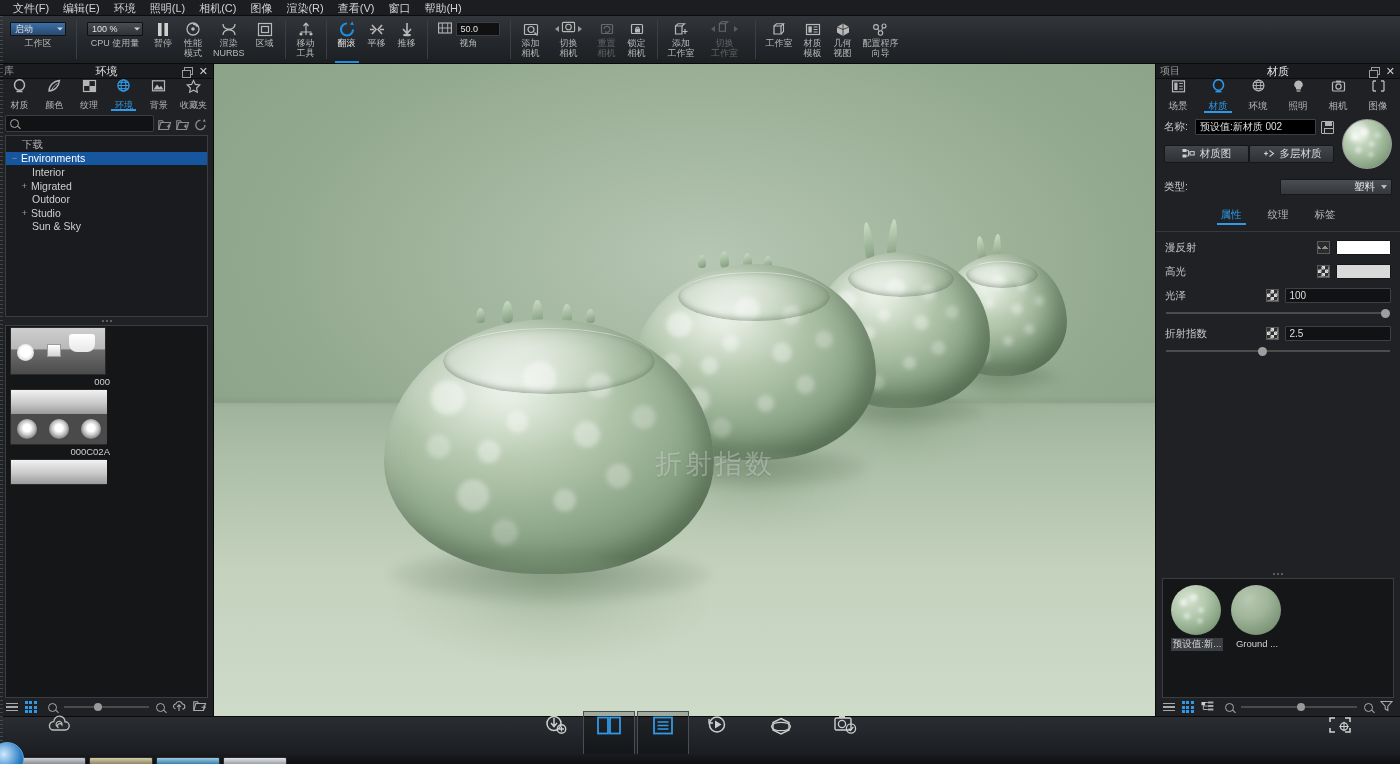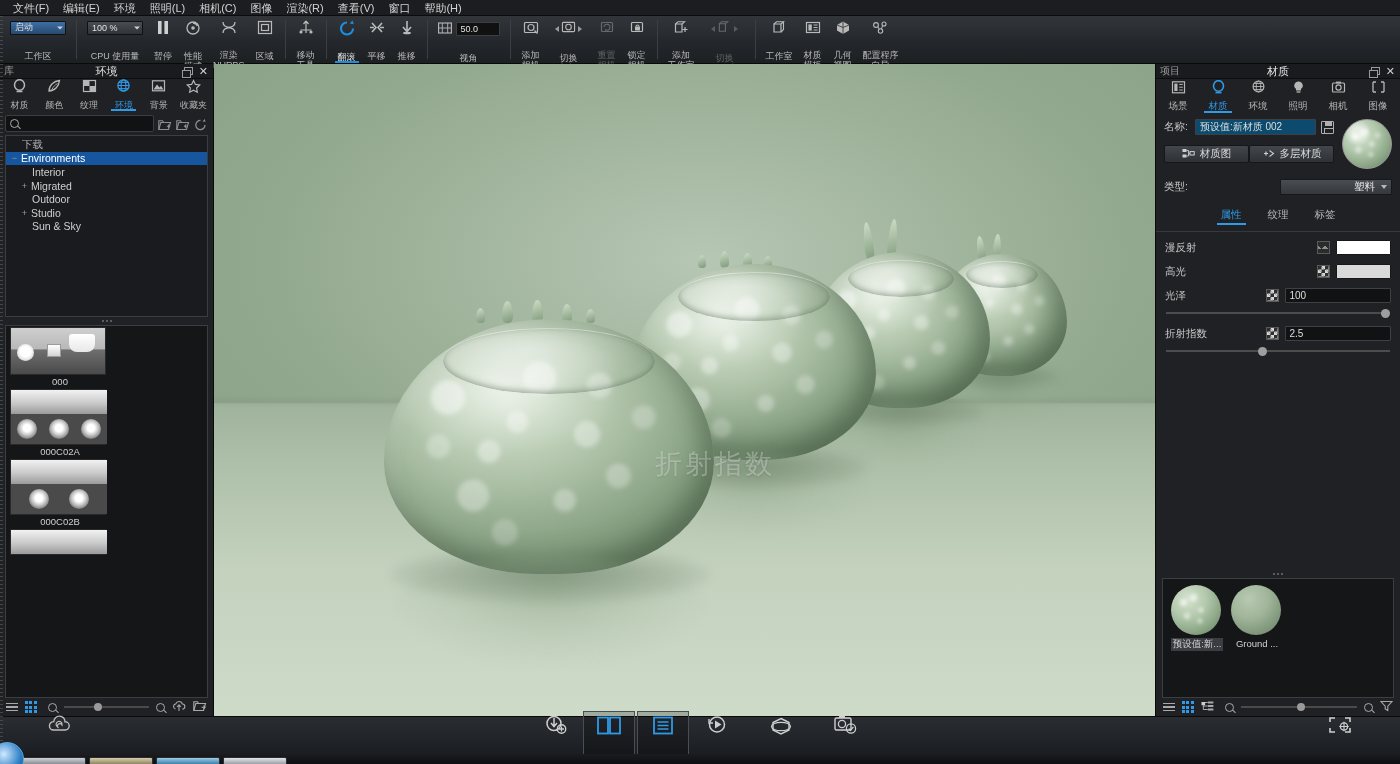--- a/index.html
+++ b/index.html
@@ -56,21 +56,21 @@
   }
   .tb-group { display:flex; align-items:stretch; padding: 0 3px; }
   .tb-sep { width:1px; background:#121212; border-right:1px solid #3b3e42; margin:4px 2px; }
   .tb-item {
     display:flex; flex-direction:column; align-items:center; justify-content:flex-start;
     padding: 4px 5px 2px; min-width: 30px; position:relative; cursor:default;
   }
   .tb-item.active::after {
     content:""; position:absolute; left:3px; right:3px; bottom:0px; height:2px; background:#1a8fe0;
   }
-  .tb-ico { height:18px; display:flex; align-items:center; justify-content:center; margin-bottom:16px; }
+  .tb-ico { height:18px; display:flex; align-items:center; justify-content:center; margin-bottom:1px; }
   .tb-lbl {
     font-size:9px; color:#b9b9b9; text-align:center; line-height:9.5px;
     white-space:pre-line; letter-spacing:0px;
   }
   .tb-item.active .tb-lbl { color:#e9e9e9; }
   .tb-item.dim .tb-lbl, .tb-item.dim .tb-ico { opacity:.42; }
   .tb-combo {
     width:56px; height:14px; background:linear-gradient(180deg,#4a4d52,#2f3236);
     border:1px solid #111; display:flex; align-items:center; font-size:9px;
     color:#e2e2e2; padding-left:4px; position:relative; border-radius:1px;
@@ -158,21 +158,21 @@
 
   .grip { height:8px; display:flex; align-items:center; justify-content:center; gap:2px; flex:0 0 8px;}
   .grip i { width:2px;height:2px;background:#6f6f6f;border-radius:50%; display:block;}
 
   .thumbs {
     margin:0 5px 0; background:#151618; border:1px solid #3a3d41;
     flex:1; overflow:hidden; position:relative;
   }
   .thumb { padding:1px 0 0 4px; }
   .thumb-img { width:96px; border:1px solid #2a2a2a; display:block; }
-  .thumb-lbl { font-size:9.5px; color:#cfcfcf; text-align:center; width:100px; line-height:13px; }
+  .thumb-lbl { font-size:9.5px; color:#cfcfcf; text-align:right; width:100px; line-height:13px; }
   .hdri-strip { width:96px; height:24px; background:linear-gradient(180deg,#f2f2f2 0%,#c9c9c9 55%,#9a9a9a 100%); }
   .hdri-lights {
     width:96px;height:30px;background:#4a4a4a;display:flex;align-items:center;justify-content:space-around;
   }
   .blob {
     width:20px;height:20px;border-radius:50%;
     background:radial-gradient(circle at 50% 45%,#ffffff 0 24%,#cfcfcf 45%,#6e6e6e 80%,#4c4c4c 100%);
   }
 
   .lib-foot {
@@ -262,31 +262,31 @@
     text-shadow:0 1px 2px rgba(0,0,0,.10);
   }
 
   
   .rightpanel {
     width: 245px; flex:0 0 245px; background:#202124;
     display:flex; flex-direction:column; border-left:1px solid #0a0a0a;
   }
   .proj-tabs { height:34px; display:flex; flex:0 0 34px; padding:0 2px; }
   .proj-tab {
-    flex:1; display:flex;flex-direction:column;align-items:center;justify-content:center;position:relative;
+    flex:1; display:flex;flex-direction:column;align-items:center;justify-content:center;position:relative;font-family:Liberation Mono, monospace;
   }
   .proj-tab .t-lbl { font-size:9.5px;color:#b6b6b6;margin-top:1px; }
   .proj-tab.active .t-lbl { color:#2f9ae8; }
   .proj-tab.active::after{content:"";position:absolute;left:6px;right:6px;bottom:0;height:2px;background:#2f9ae8;}
 
   .mat-top { padding:6px 8px 0; }
   .row { display:flex; align-items:center; margin-bottom:6px; }
   .lbl-s { font-size:10.5px; color:#c6c6c6; flex:0 0 auto; }
   .name-field {
-    flex:1; height:16px; background:#0c4a6e; border:1px solid #3d4044; margin:0 5px 0 7px;
+    flex:1; height:16px; background:#000000; border:1px solid #3d4044; margin:0 5px 0 7px;
     display:flex; align-items:center; padding-left:4px; border-radius:1px;
   }
   .name-field input { background:transparent;border:none;outline:none;color:#dedede;font-size:10px;width:100%;font-family:inherit; }
   .save-ico { width:13px;height:13px;border:1.5px solid #b0b0b0;border-radius:1px;position:relative;flex:0 0 13px; }
   .save-ico::before{content:"";position:absolute;left:2.5px;top:-1px;width:7px;height:5px;background:#b0b0b0;}
   .save-ico::after{content:"";position:absolute;left:2px;bottom:0px;width:8px;height:4px;border:1px solid #b0b0b0;border-bottom:none;}
   .mat-preview {
     width:50px;height:50px;border-radius:50%;border:1px solid #9a9a9a;
     background:
       radial-gradient(circle at 30% 26%, rgba(255,255,255,.55) 0 10%, transparent 28%),
@@ -820,30 +820,20 @@
         <div class="thumb">
           <div class="thumb-img" style="padding:0">
             <div class="hdri-strip"></div>
             <div class="hdri-lights">
                 <span class="blob"></span>
                 <span class="blob"></span>
                 <span class="blob"></span>
               </div>
           </div>
           <div class="thumb-lbl">000C02A</div>
-        </div>
-        <div class="thumb">
-          <div class="thumb-img" style="padding:0">
-            <div class="hdri-strip"></div>
-            <div class="hdri-lights" style="justify-content:space-around;padding:0 8px">
-                <span class="blob"></span>
-                <span class="blob"></span>
-              </div>
-          </div>
-          <div class="thumb-lbl">000C02B</div>
         </div>
         <div class="thumb">
           <div class="thumb-img" style="padding:0">
             <div class="hdri-strip"></div>
           </div>
         </div>
       </div>
 
       <div class="lib-foot">
         <span class="hamb">

